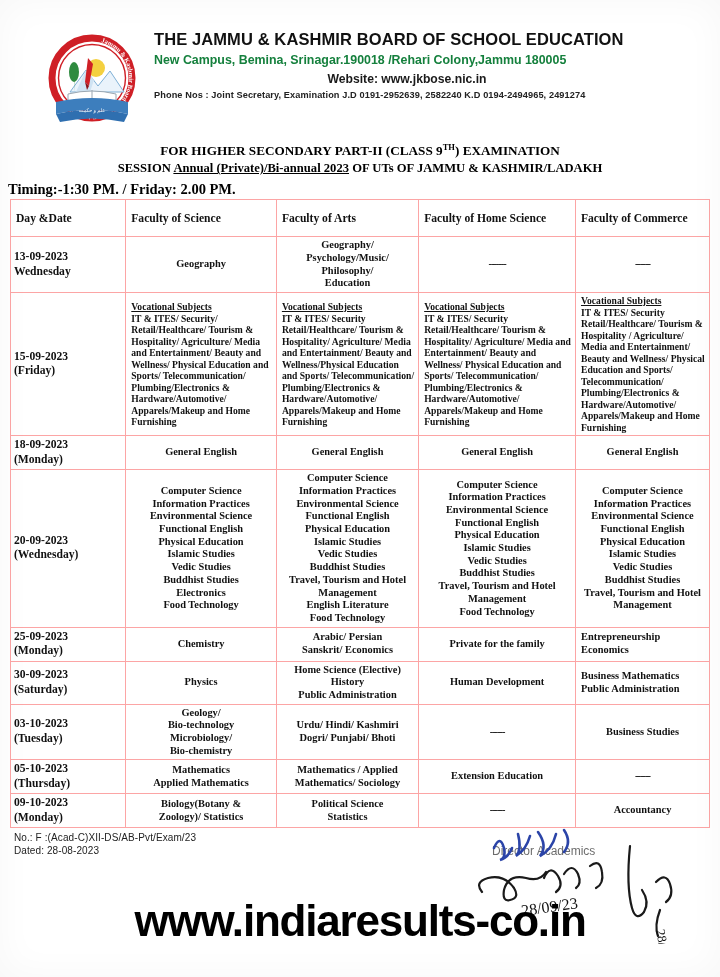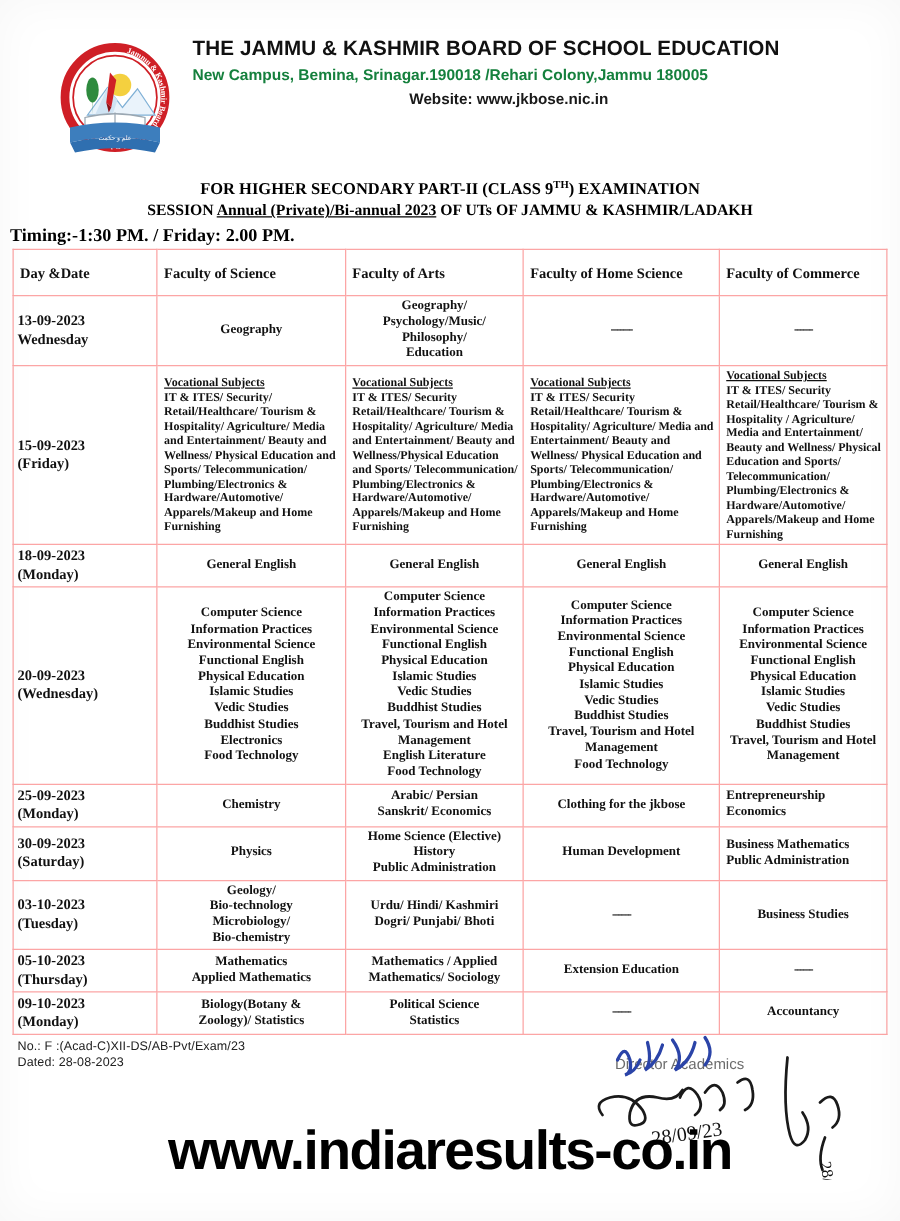--- a/index.html
+++ b/index.html
@@ -259,20 +259,21 @@
         <path d="M16 72 Q52 64 88 72 L88 84 Q52 76 16 84 Z" fill="#3d7ebd"></path>
         <path d="M16 84 Q52 76 88 84 L84 92 Q52 85 20 92 Z" fill="#2f6fb0"></path>
         <text x="52" y="82" text-anchor="middle" font-size="5" fill="#ffffff" font-family="Liberation Serif, serif">علم و حکمت</text>
       </svg>
     </div>
 
     <div class="org-block">
       <div class="org-title">THE JAMMU &amp; KASHMIR BOARD OF SCHOOL EDUCATION</div>
       <div class="org-address">New Campus, Bemina, Srinagar.190018 /Rehari Colony,Jammu 180005</div>
       <div class="org-website">Website: www.jkbose.nic.in</div>
+      <div class="org-phone">Phone  Nos :  Joint Secretary, Examination J.D  0191-2952639, 2582240  K.D 0194-2494965, 2491274</div>
     </div>
   </div>
 
   <div class="title-block">
     <div class="exam-line"><span>FOR HIGHER SECONDARY PART-II (CLASS 9</span><span class="sup">TH</span><span>) EXAMINATION</span></div>
     <div class="session-line"><span>SESSION </span><span class="u">Annual (Private)/Bi-annual 2023</span><span> OF UTs OF JAMMU &amp; KASHMIR/LADAKH</span></div>
   </div>
 
   <div class="timing-line">Timing:-1:30 PM. / Friday: 2.00 PM.</div>
 
@@ -405,21 +406,21 @@
               <div>(Monday)</div>
             </td>
             <td class="cell med big">
               <div>Chemistry</div>
             </td>
             <td class="cell med">
               <div>Arabic/ Persian</div>
               <div>Sanskrit/ Economics</div>
             </td>
             <td class="cell med">
-              <div>Clothing for the jkbose</div>
+              <div>Private for the family</div>
             </td>
             <td class="cell med left">
               <div>Entrepreneurship</div>
               <div>Economics</div>
             </td>
           </tr>
           <tr>
             <td class="day">
               <div>30-09-2023</div>
               <div>(Saturday)</div>

